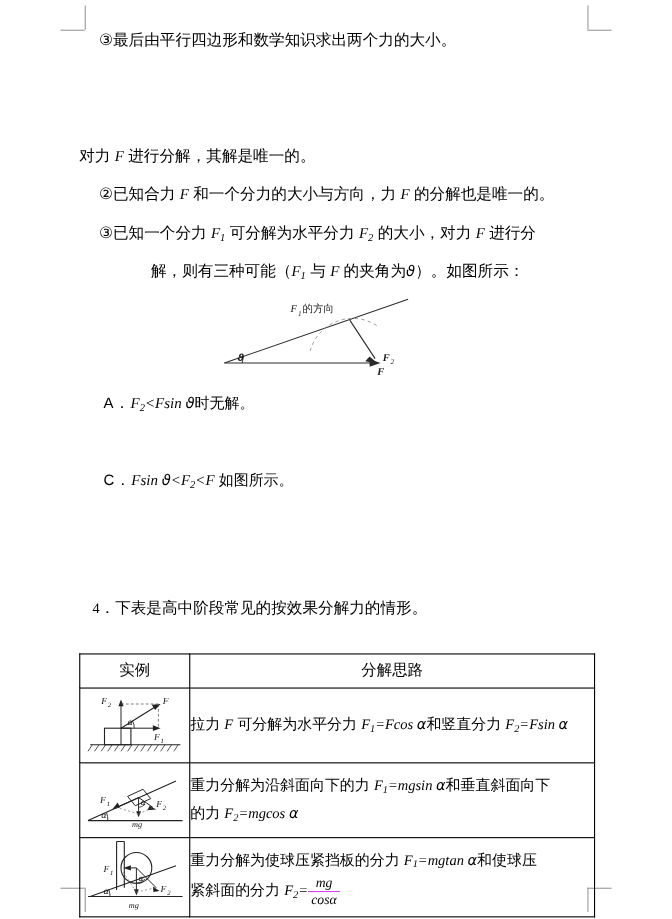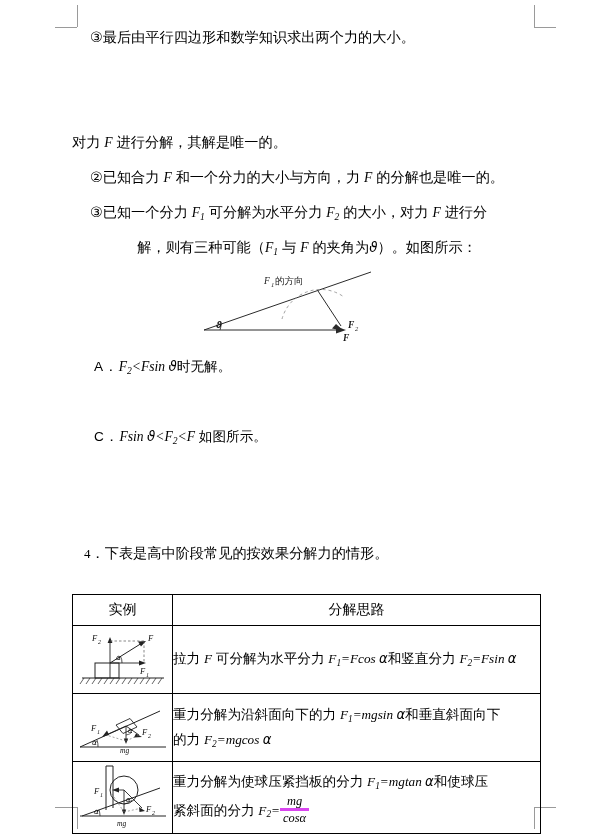--- a/index.html
+++ b/index.html
@@ -78,21 +78,21 @@
   }
   .celltxt .ital{font-style:italic;font-family:"Liberation Serif","DejaVu Serif",serif;font-size:13.2px;}
   .celltxt .sub{font-size:9.4px;vertical-align:-0.28em;font-style:italic;font-family:"Liberation Serif",serif;}
   .celltxt .alpha{font-style:italic;font-family:"DejaVu Sans",sans-serif;}
   .frac{
     display:inline-block;vertical-align:-0.62em;
     text-align:center;font-family:"Liberation Serif","DejaVu Serif",serif;
     font-style:italic;font-size:12.4px;line-height:1.15;
   }
   .frac .nu{display:block;padding:0 3px;}
-  .frac .de{display:block;border-top:3px solid #d946ef;padding:0 3px;}
+  .frac .de{display:block;border-top:1px solid #d946ef;padding:0 3px;}
   svg{display:block;}
   .figwrap{display:inline-block;}
 </style>
 </head>
 <body>
 
 <div class="page">
 
   <div class="cmark tl">
       <i class="h"></i>

